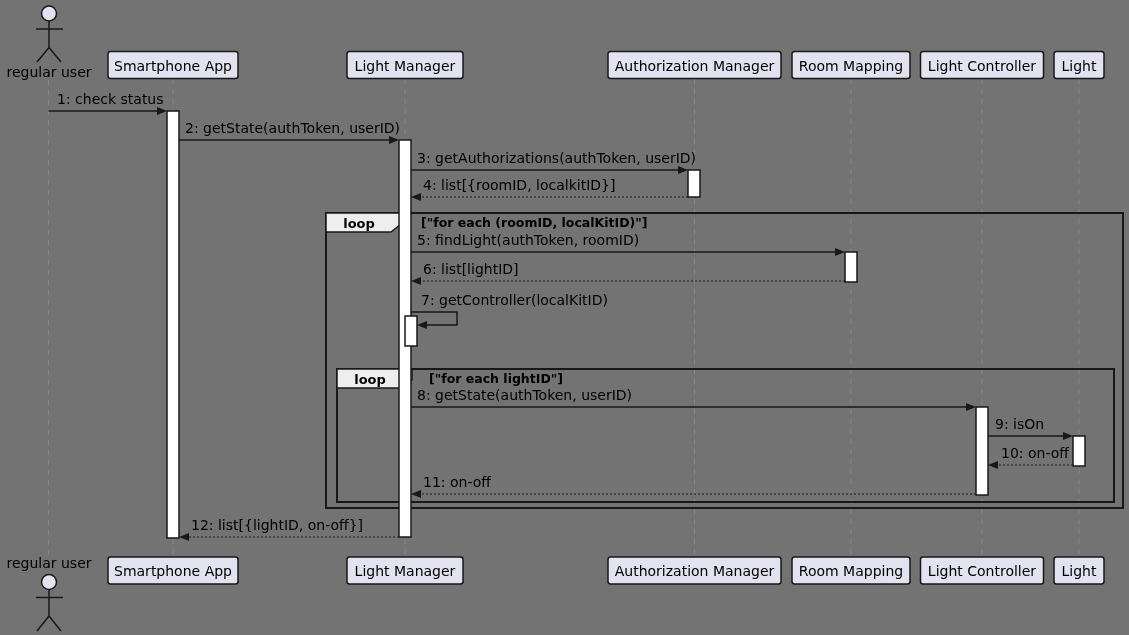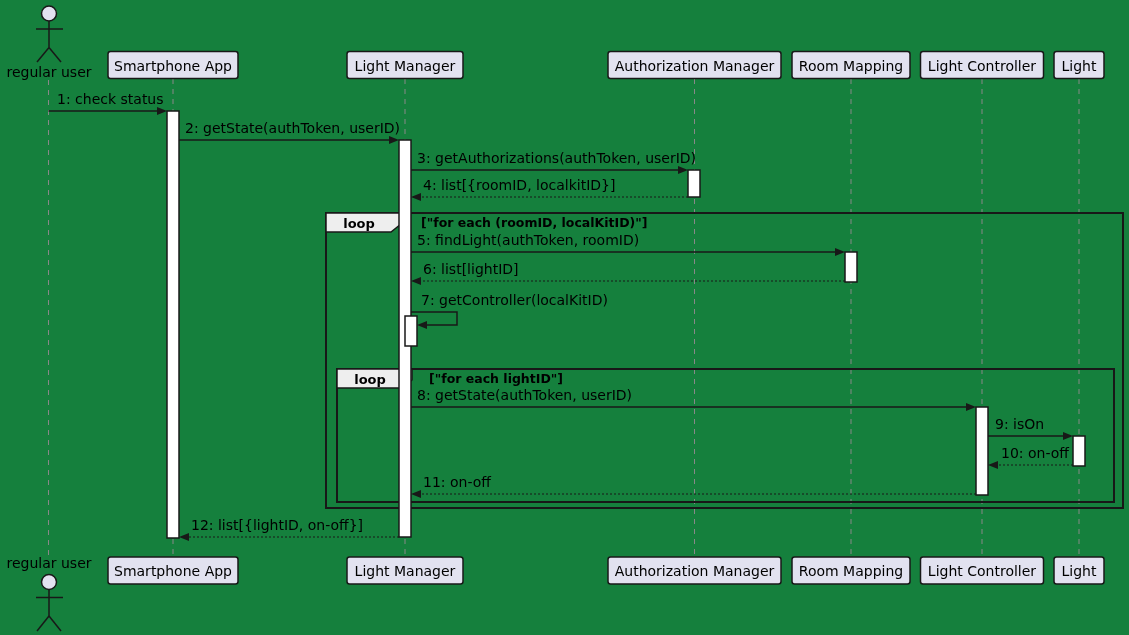--- a/index.html
+++ b/index.html
@@ -1,16 +1,16 @@
 <!DOCTYPE html>
 <html><head>
 <meta charset="utf-8">
 <style>
   html,body{margin:0;padding:0;background:#ffffff;}
-  .stage{position:relative;width:1129px;height:635px;background:#15803d;overflow:hidden;
+  .stage{position:relative;width:1129px;height:635px;background:#737373;overflow:hidden;
          font-family:"DejaVu Sans", sans-serif;}
   svg text{fill:#000000;}
   .msg{font:14px "DejaVu Sans", sans-serif;}
   .pname{font:14px "DejaVu Sans", sans-serif;}
   .aname{font:14px "DejaVu Sans", sans-serif;}
   .guard{font:bold 12.5px "DejaVu Sans", sans-serif;}
   .looplbl{font:bold 13px "DejaVu Sans", sans-serif;}
   .pbox{fill:#E2E2F0;stroke:#181818;stroke-width:1.5;}
   .act{fill:#ffffff;stroke:#181818;stroke-width:1.5;}
   .frame{fill:none;stroke:#181818;stroke-width:2;}

